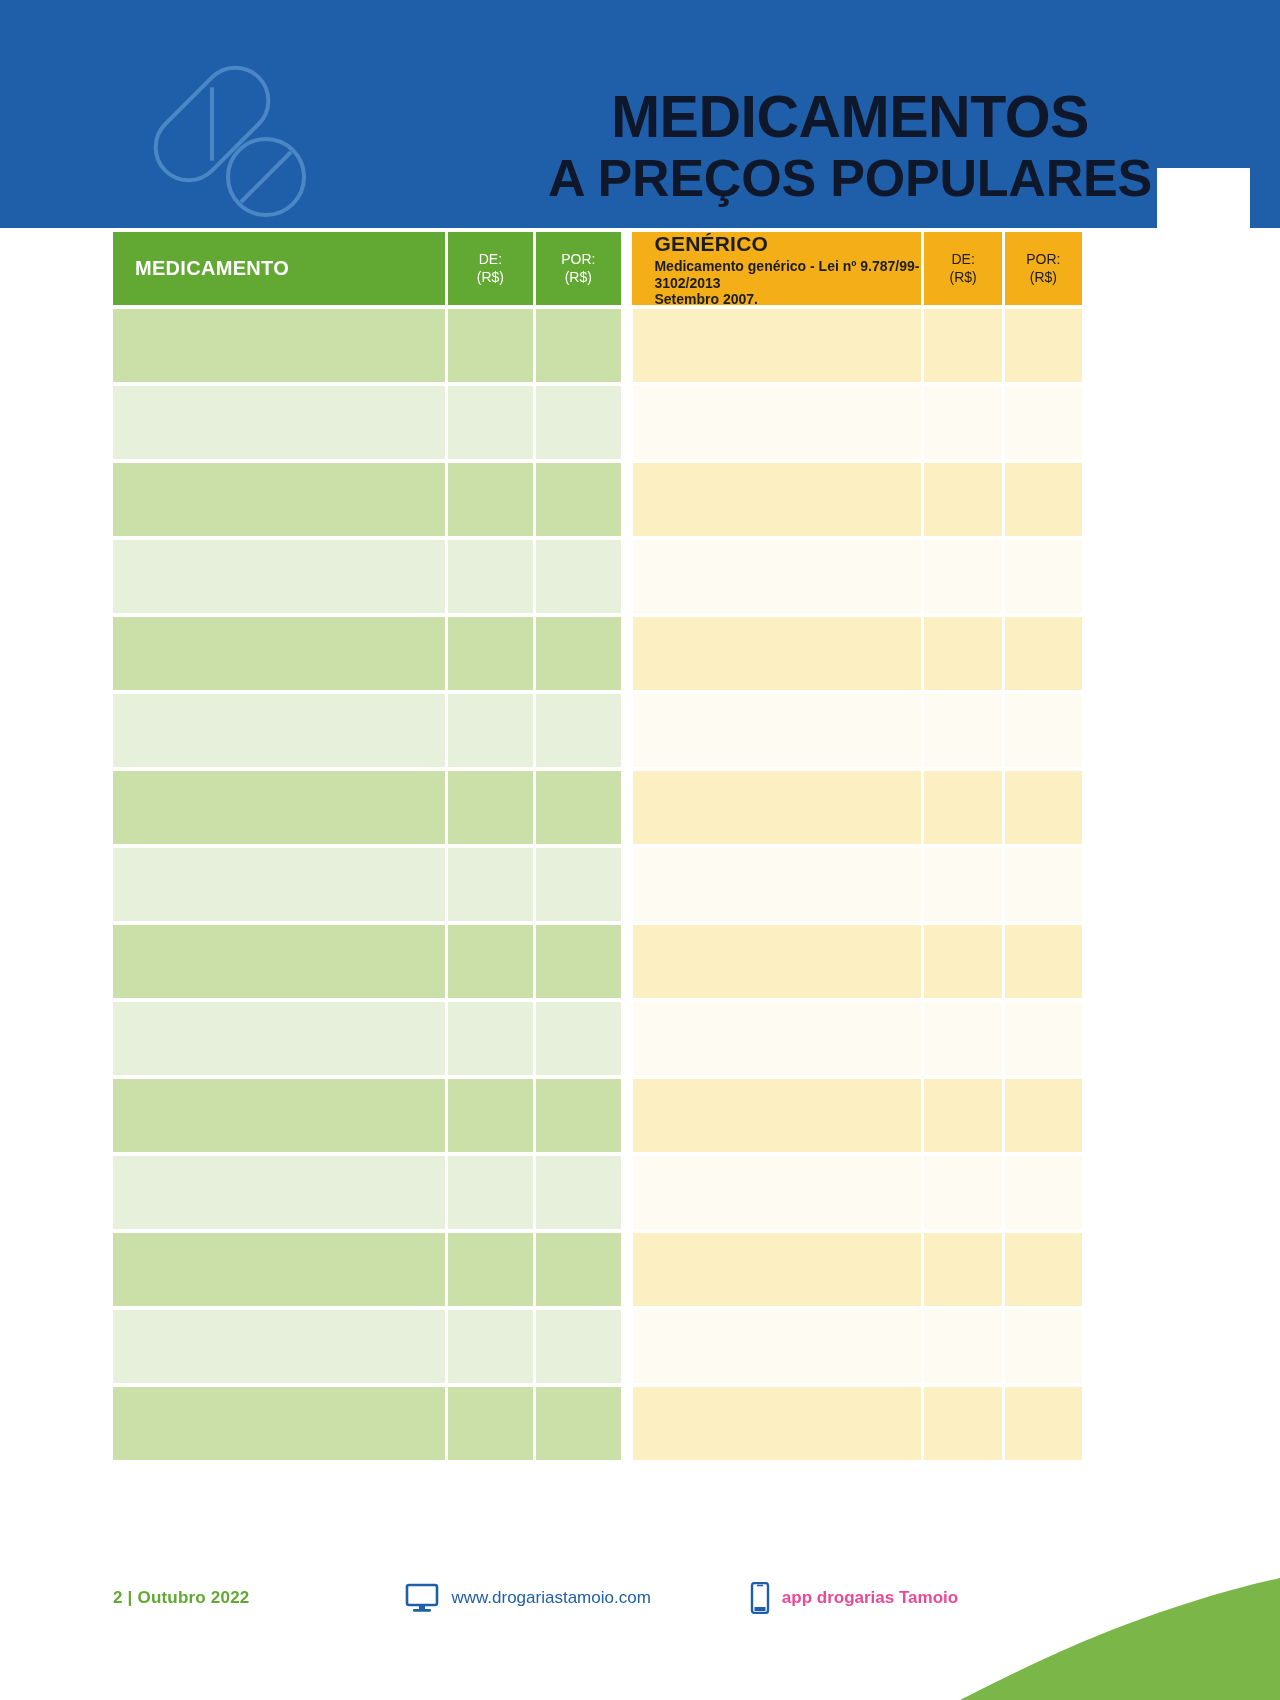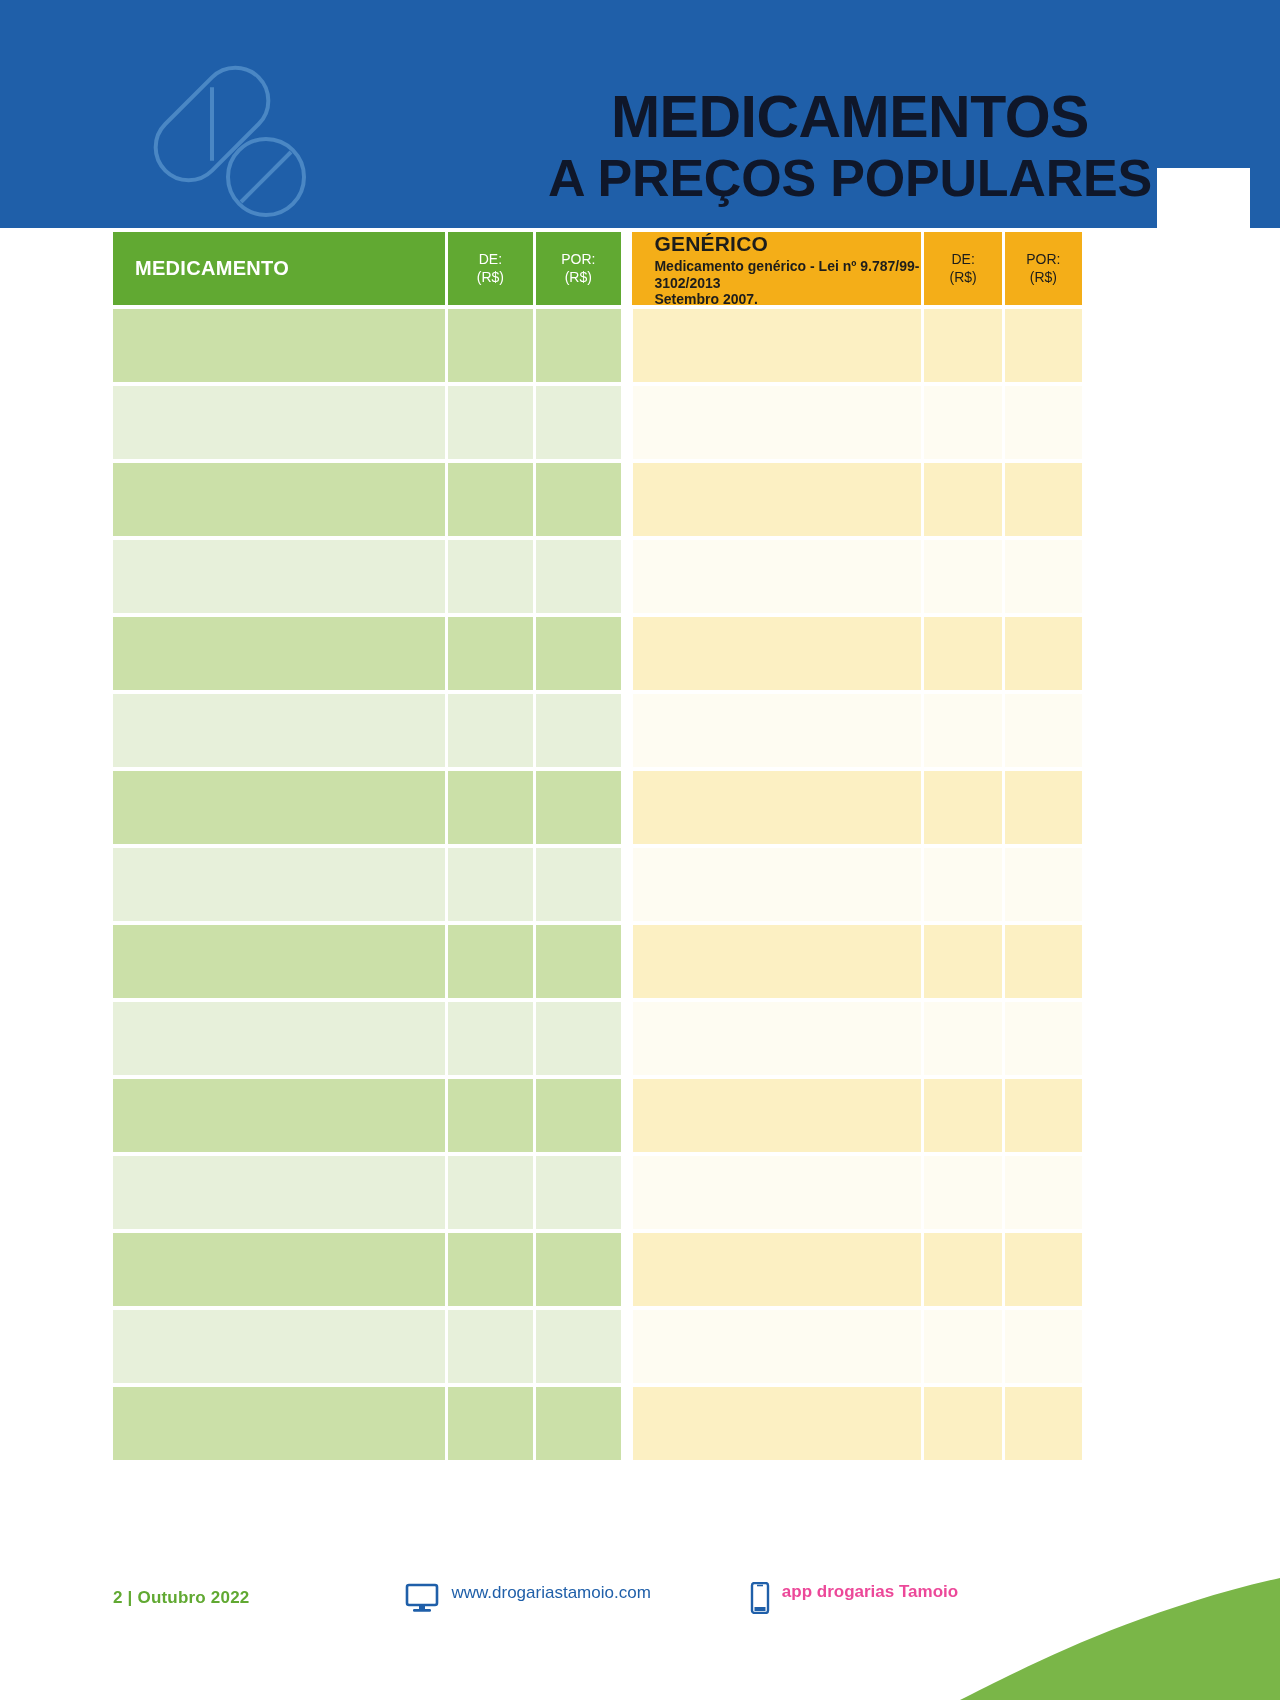--- a/index.html
+++ b/index.html
@@ -189,21 +189,21 @@
   }
   #footer-issue {
     font-size: 17px;
     font-weight: bold;
     color: #61a932;
     letter-spacing: 0.2px;
     white-space: nowrap;
   }
   .footer-link {
     display: flex;
-    align-items: flex-start;
+    align-items: center;
     gap: 12px;
   }
   #footer-site-group { margin-left: 112px; }
   #footer-app-group  { margin-left: 55px; }
   #footer-site-text {
     font-size: 17px;
     color: #1f5fa9;
     white-space: nowrap;
   }
   #footer-app-text {

